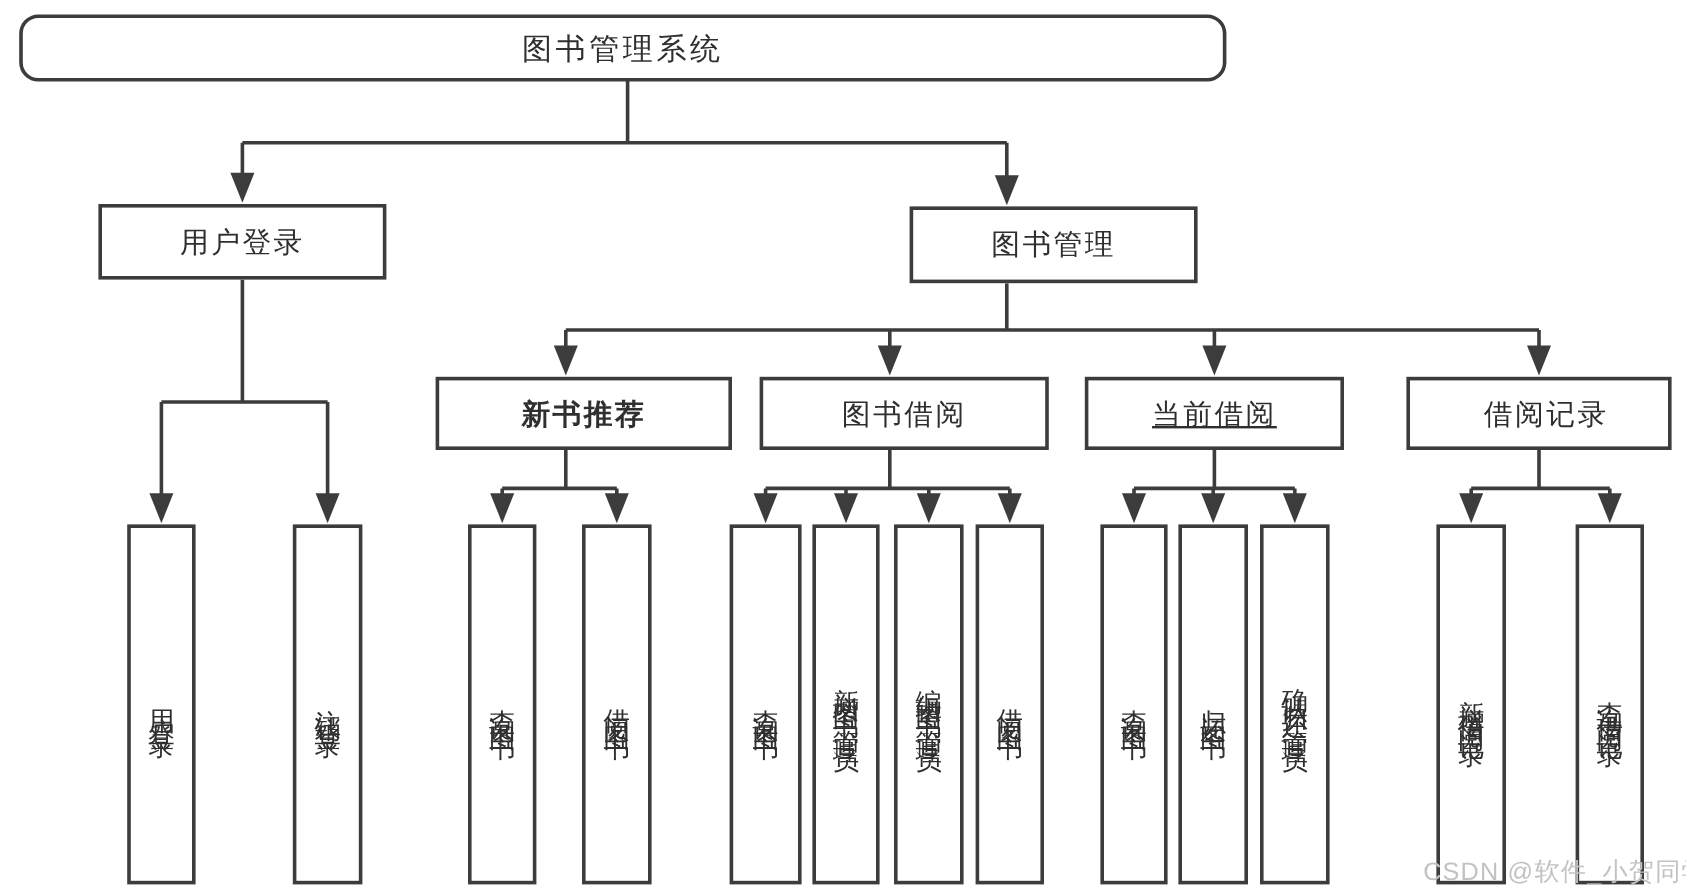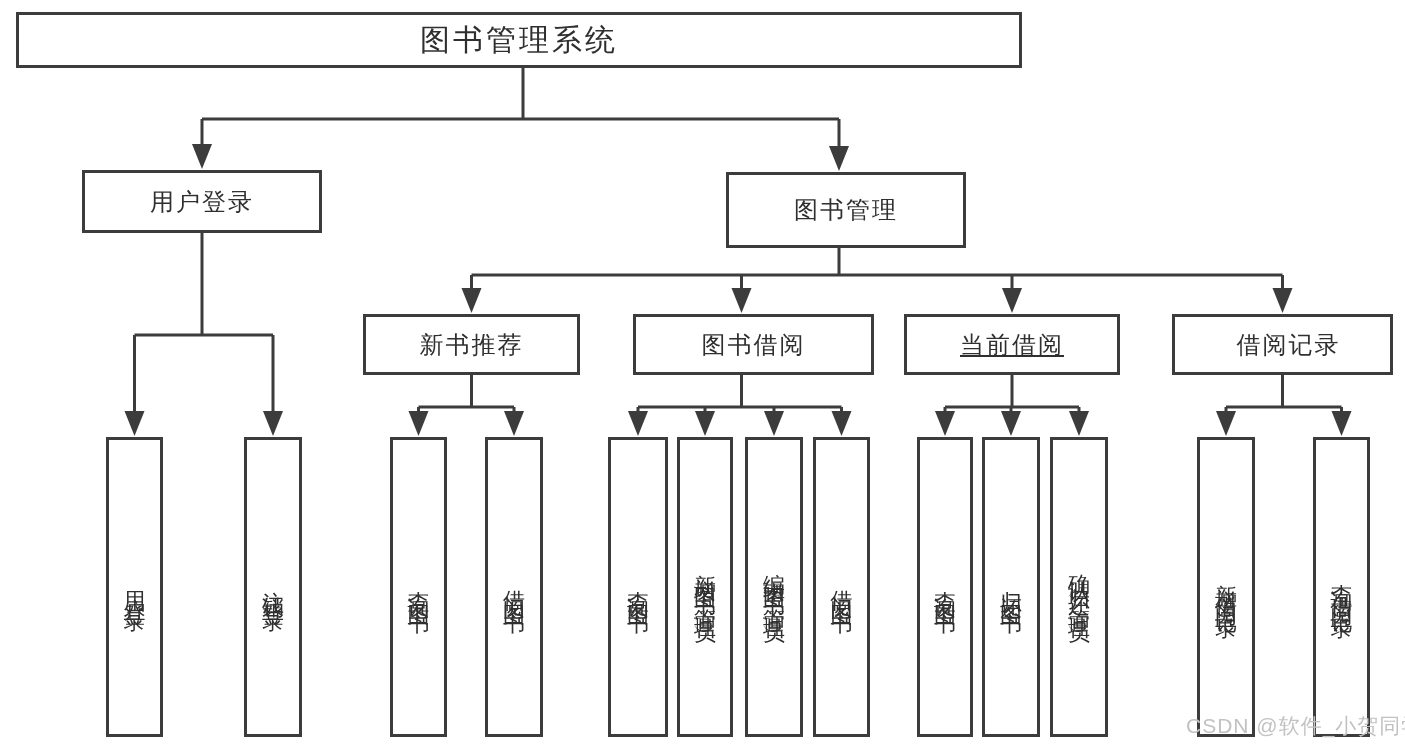--- a/index.html
+++ b/index.html
@@ -14,21 +14,21 @@
   .lines { position:absolute; left:0; top:0; z-index:0; }
   .node {
     position:absolute;
     background:#ffffff;
     border:3px solid #3c3c3c;
     display:flex; align-items:center; justify-content:center;
     color:#2f2f2f;
     z-index:1;
   }
   .h  { font-size:24px; letter-spacing:2px; }
-  .h.root-node { font-size:30px; letter-spacing:3px; }
+  .h.root-node { font-size:25px; letter-spacing:3px;border-radius:16px; }
   .v  { font-size:22px; }
   .v .vtext {
     writing-mode:vertical-rl;
     text-orientation:mixed;
     letter-spacing:7px;
     line-height:1;
     white-space:nowrap;
   }
   .watermark {
     position:absolute;
@@ -95,25 +95,25 @@
     </g>
   </svg>
 
   <div class="node h root-node" style="left:16px; top:12px; width:1006px; height:56px;">
     <span>图书管理系统</span>
   </div>
 
   <div class="node h" style="left:82px; top:170px; width:240px; height:63px;">
     <span>用户登录</span>
   </div>
-  <div class="node h" style="left:726px; top:172px; width:240px; height:76px;">
+  <div class="node h" style="left:758px; top:172px; width:240px; height:64px;">
     <span>图书管理</span>
   </div>
 
-  <div class="node h" style="left:363px; top:314px; width:217px; height:61px;">
+  <div class="node h" style="left:363px; top:314px; width:247px; height:61px;font-weight:bold;">
     <span>新书推荐</span>
   </div>
   <div class="node h" style="left:633px; top:314px; width:241px; height:61px;">
     <span>图书借阅</span>
   </div>
   <div class="node h" style="left:904px; top:314px; width:216px; height:61px;text-decoration:underline;">
     <span>当前借阅</span>
   </div>
   <div class="node h" style="left:1172px; top:314px; width:221px; height:61px;padding-left:12px;">
     <span>借阅记录</span>

